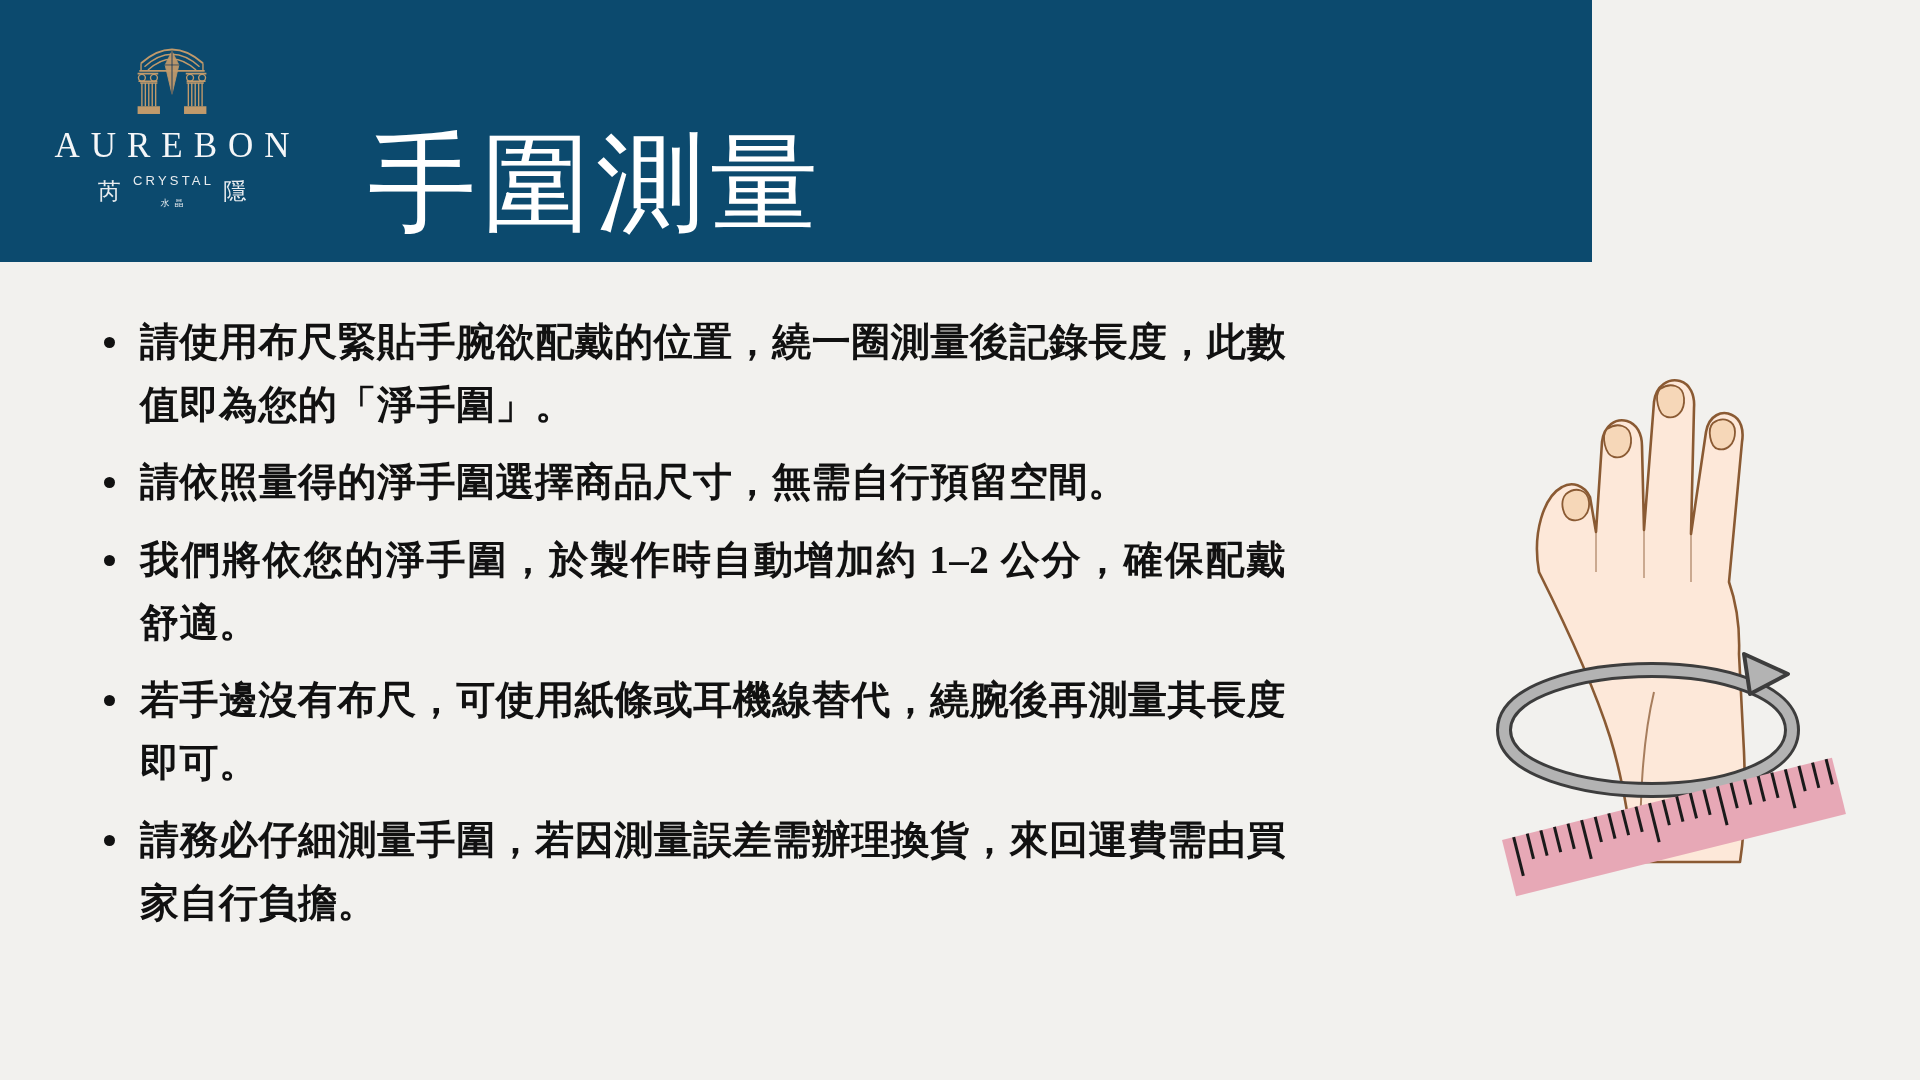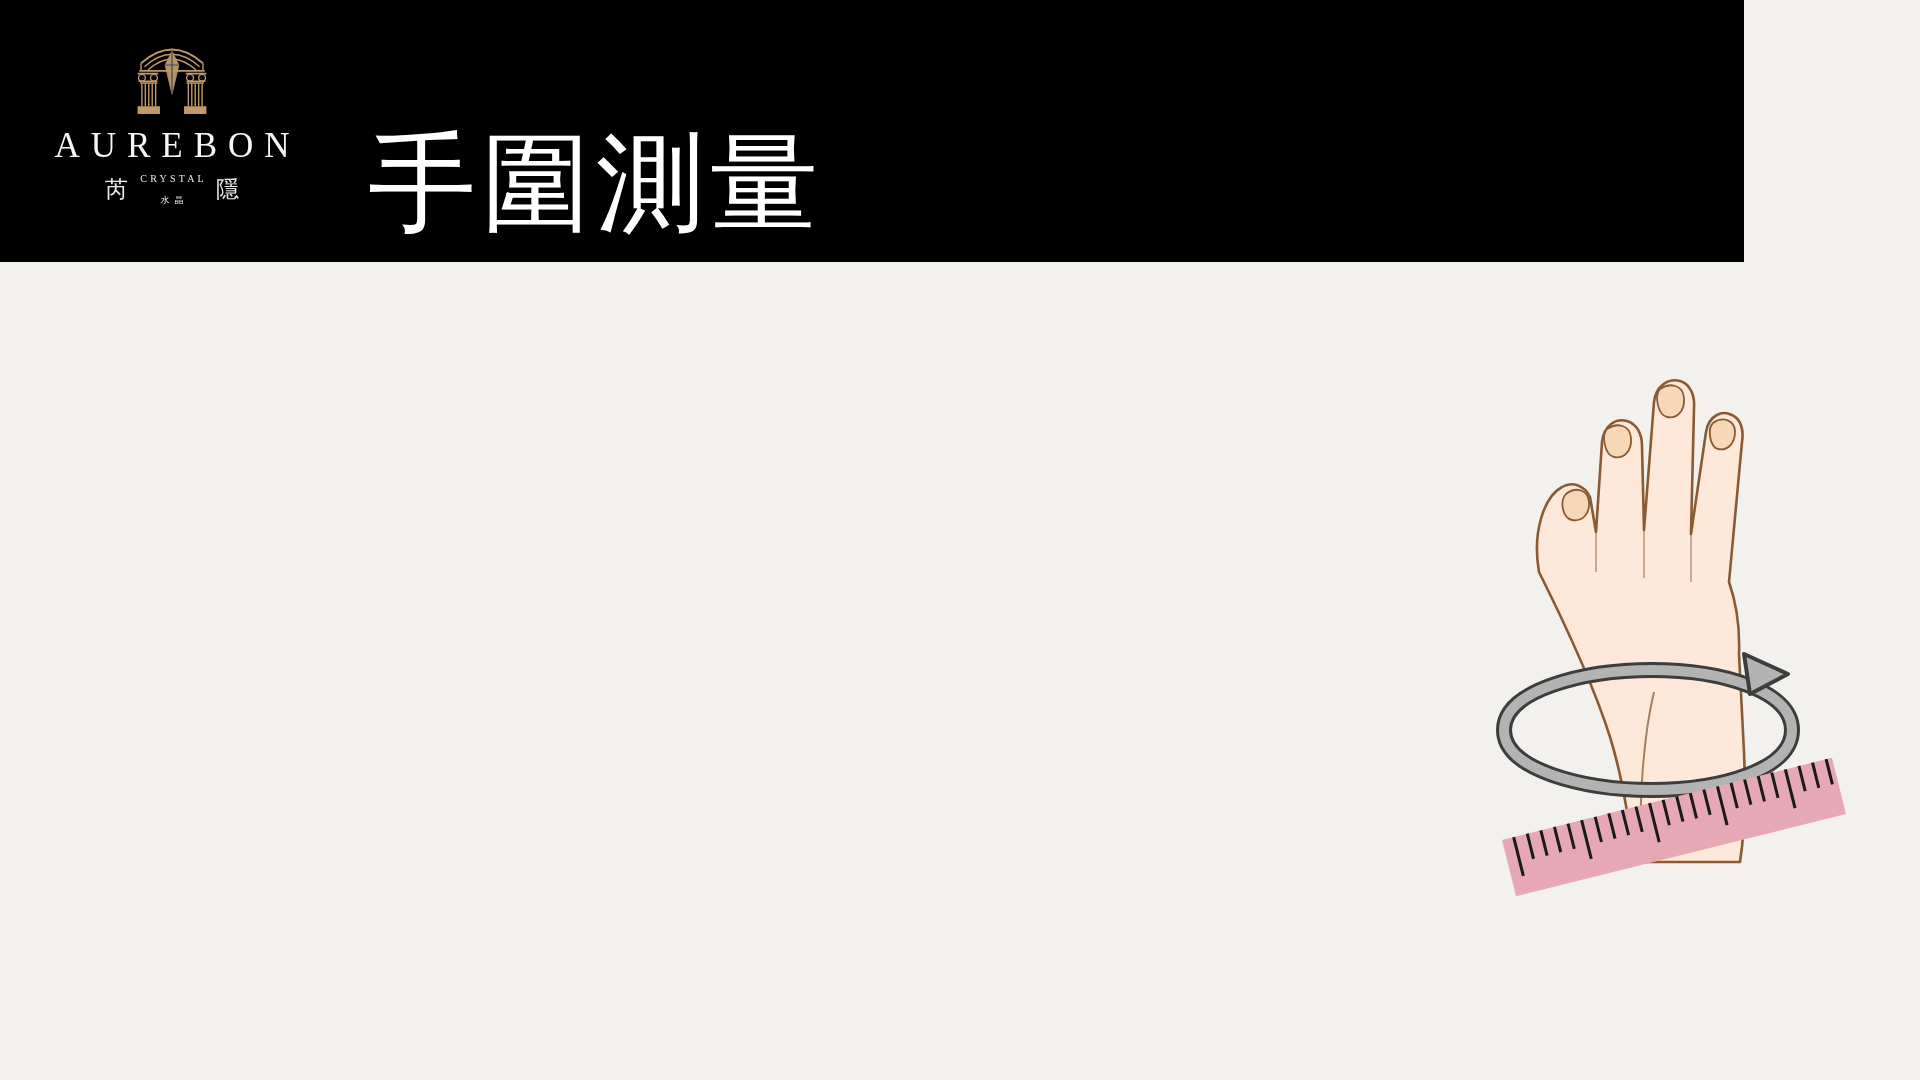--- a/index.html
+++ b/index.html
@@ -19,23 +19,23 @@
     width: 1920px;
     height: 1080px;
     background: #f2f1ee;
     overflow: hidden;
   }
 
   
   #header {
     position: absolute;
     left: 0; top: 0;
-    width: 1744px;
+    width: 1592px;
     height: 262px;
-    background: #000000;
+    background: #0c4a6e;
     display: flex;
     align-items: center;
     box-sizing: border-box;
     padding-left: 28px;
   }
 
   #brand {
     position: absolute;
     left: 36px;
     top: 34px;
@@ -79,24 +79,24 @@
     line-height: 1;
   }
   #brand-sub .stack {
     display: flex;
     flex-direction: column;
     align-items: center;
     line-height: 1.05;
     padding: 0 2px;
   }
   #brand-sub .stack .en {
-    font-size: 10px;
+    font-size: 13px;
     letter-spacing: 3.2px;
     text-indent: 3.2px;
-    font-family: Liberation Serif, serif;
+    font-family: Liberation Sans, sans-serif;
   }
   #brand-sub .stack .cn {
     font-size: 9px;
     letter-spacing: 5px;
     text-indent: 5px;
     margin-top: 11px;
     font-family: "Liberation Serif", "DejaVu Serif", serif;
   }
 
   #title {
@@ -217,20 +217,27 @@
         </span>
         <span class="cn-big">隱</span>
       </div>
     </div>
 
     <h1 id="title">手圍測量</h1>
   </div>
 
   <div id="content">
 
+    <ul id="bullets">
+      <li>請使用布尺緊貼手腕欲配戴的位置，繞一圈測量後記錄長度，此數值即為您的「淨手圍」。</li>
+      <li>請依照量得的淨手圍選擇商品尺寸，無需自行預留空間。</li>
+      <li>我們將依您的淨手圍，於製作時自動增加約 1–2 公分，確保配戴舒適。</li>
+      <li>若手邊沒有布尺，可使用紙條或耳機線替代，繞腕後再測量其長度即可。</li>
+      <li>請務必仔細測量手圍，若因測量誤差需辦理換貨，來回運費需由買家自行負擔。</li>
+    </ul>
 
     <div id="illustration">
       <svg viewBox="0 0 420 640" xmlns="http://www.w3.org/2000/svg">
 
         <g>
 
           <path d="M95 290
                    C 88 250, 100 215, 118 205
                    C 128 199, 140 203, 146 215
                    L 152 250

